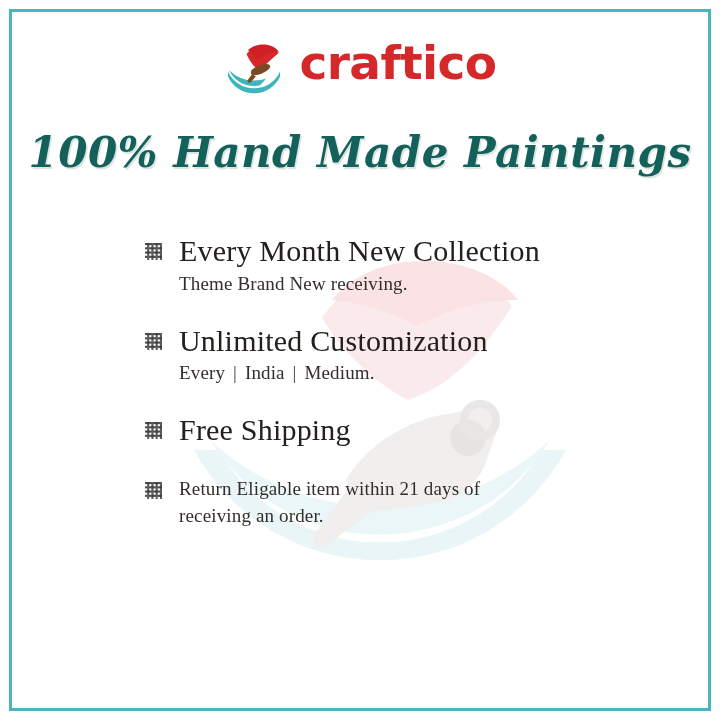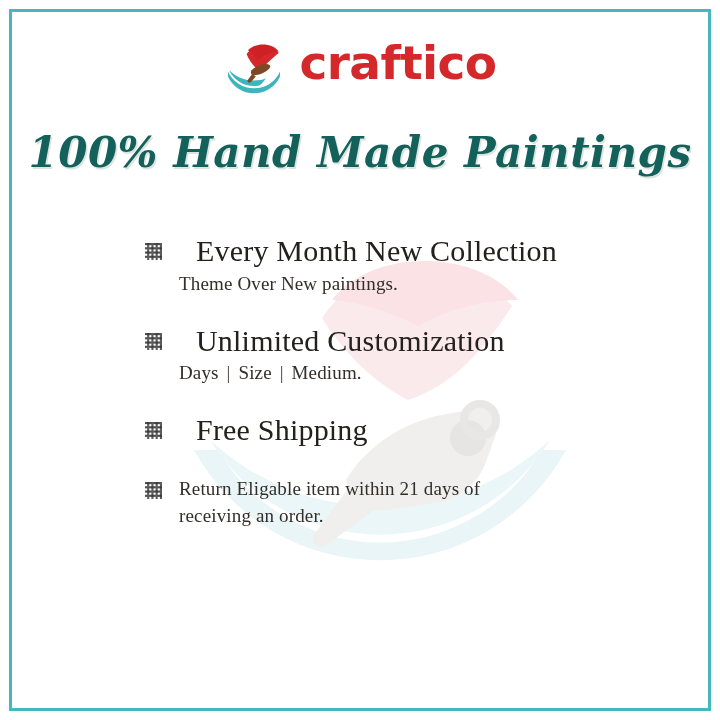--- a/index.html
+++ b/index.html
@@ -125,21 +125,20 @@
 
   .feature-body { flex: 1; }
 
   .feature-title {
     font-family: "Liberation Serif", "DejaVu Serif", serif;
     font-size: 30px;
     font-weight: 400;
     color: #23201d;
     line-height: 1.12;
     letter-spacing: 0.2px;
-    margin-left: 17px;
   }
   .feature-sub {
     font-family: "Liberation Serif", "DejaVu Serif", serif;
     font-size: 19px;
     font-weight: 400;
     color: #332e29;
     line-height: 1.42;
     margin-top: 3px;
     letter-spacing: 0.15px;
   }
@@ -227,21 +226,21 @@
               <rect x="10" y="0" width="2" height="2"></rect>
                 <rect x="14" y="4" width="2" height="2"></rect>
               <rect x="2" y="8" width="2" height="2"></rect>
                 <rect x="6" y="12" width="2" height="2"></rect>
             </g>
           </svg>
         </span>
         <div class="feature-body">
           <div class="feature-title">Every Month New Collection</div>
           <div class="feature-sub">
-            <span>Theme Over New paintings.</span>
+            <span>Theme Brand New receiving.</span>
           </div>
         </div>
       </div>
 
       <div class="feature">
         <span class="bullet">
           <svg viewBox="0 0 16 16" xmlns="http://www.w3.org/2000/svg">
             <rect width="16" height="16" fill="#ffffff"></rect>
             <g fill="#4f4f4f">
               <rect x="0" y="0" width="16" height="2"></rect>
@@ -263,23 +262,23 @@
               <rect x="10" y="0" width="2" height="2"></rect>
                 <rect x="14" y="4" width="2" height="2"></rect>
               <rect x="2" y="8" width="2" height="2"></rect>
                 <rect x="6" y="12" width="2" height="2"></rect>
             </g>
           </svg>
         </span>
         <div class="feature-body">
           <div class="feature-title">Unlimited Customization</div>
           <div class="feature-sub">
-            <span>Days</span>
+            <span>Every</span>
             <span class="sep">|</span>
-            <span>Size</span>
+            <span>India</span>
             <span class="sep">|</span>
             <span>Medium.</span>
           </div>
         </div>
       </div>
 
       <div class="feature">
         <span class="bullet">
           <svg viewBox="0 0 16 16" xmlns="http://www.w3.org/2000/svg">
             <rect width="16" height="16" fill="#ffffff"></rect>

